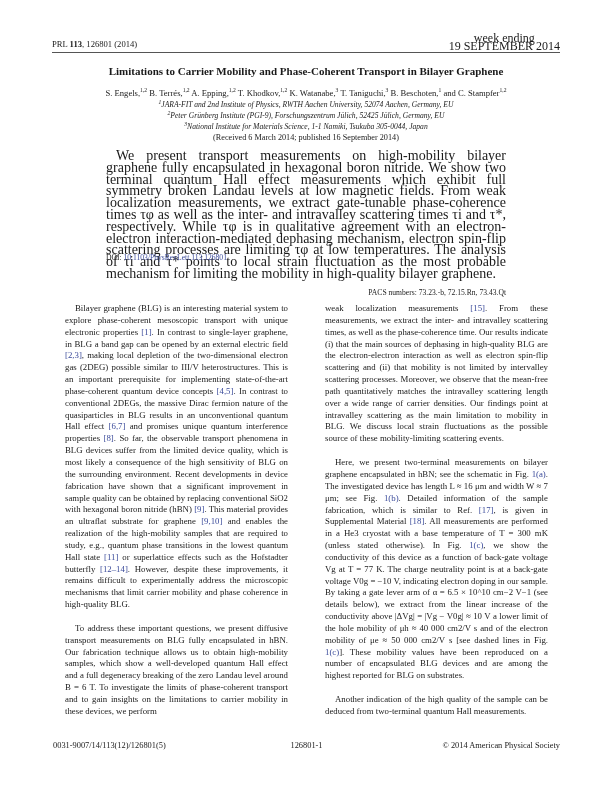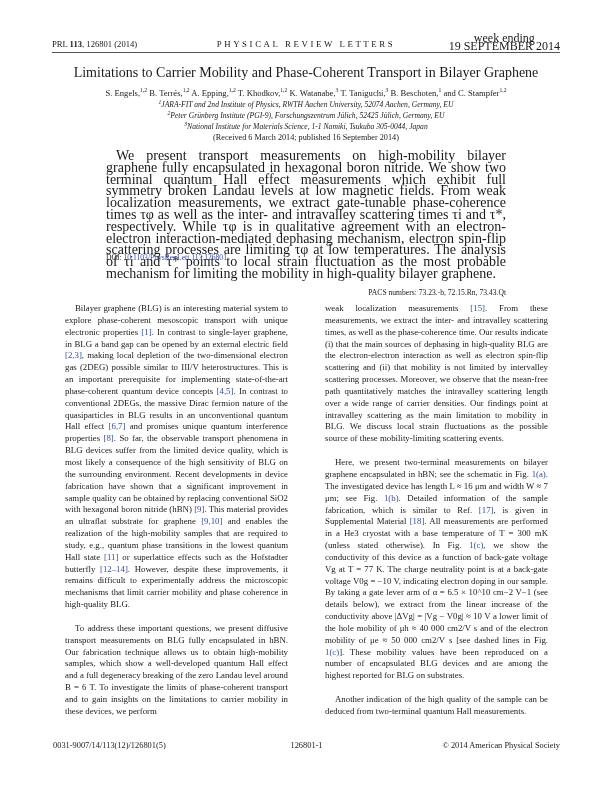--- a/index.html
+++ b/index.html
@@ -13,21 +13,21 @@
     position: absolute; left: 52px; top: 28px; width: 508px; height: 24px;
     border-bottom: 1.4px solid #555;
     text-decoration: underline;
   }
   #hdr-left { position: absolute; left: 0; bottom: 3px; font-size: 8.6px; }
   #hdr-left b { font-weight: bold; }
   #hdr-center { position: absolute; left: 0; right: 0; bottom: 3px; text-align: center; font-size: 8.8px; letter-spacing: 2.6px; }
   #hdr-right { position: absolute; right: 0; bottom: 2px; text-align: center; font-size: 12px; line-height: 8px; }
   #title {
     position: absolute; left: 0; right: 0; top: 65px; text-align: center;
-    font-weight: normal; font-size: 14px;
+    font-weight: bold; font-size: 11px;
   }
   #authors { position: absolute; left: 0; right: 0; top: 88px; text-align: center; font-size: 8.6px; }
   sup { font-size: 5.6px; vertical-align: top; position: relative; top: -1px; }
   .aff { position: absolute; left: 0; right: 0; text-align: center; font-size: 7.6px; font-style: italic; }
   #aff1 { top: 100px; } #aff2 { top: 111px; } #aff3 { top: 122px; }
   #received { position: absolute; left: 0; right: 0; top: 133px; text-align: center; font-size: 8.2px; }
   #abstract {
     position: absolute; left: 106px; width: 400px; top: 150px;
     font-size: 14px; line-height: 11.8px; text-align: justify;
     text-indent: 10px; hyphens: manual;
@@ -46,21 +46,20 @@
   #footer { position: absolute; left: 53px; width: 507px; top: 741px; font-size: 8.4px; }
   #ftr-left { position: absolute; left: 0; }
   #ftr-center { position: absolute; left: 0; right: 0; text-align: center; }
   #ftr-right { position: absolute; right: 0; }
 </style>
 </head>
 <body>
 
 <div id="header">
   <span id="hdr-left"><span>PRL</span> <b>113</b><span>, 126801 (2014)</span></span>
-  <span id="hdr-center">PHYSICAL REVIEW LETTERS</span>
   <span id="hdr-right">
     <span>week ending</span><br>
     <span>19 SEPTEMBER 2014</span>
   </span>
 </div>
 
 <div id="title">Limitations to Carrier Mobility and Phase-Coherent Transport in Bilayer Graphene</div>
 
 <div id="authors"><span>S. Engels,</span><sup>1,2</sup><span> B. Terrés,</span><sup>1,2</sup><span> A. Epping,</span><sup>1,2</sup><span> T. Khodkov,</span><sup>1,2</sup><span> K. Watanabe,</span><sup>3</sup><span> T. Taniguchi,</span><sup>3</sup><span> B. Beschoten,</span><sup>1</sup><span> and C. Stampfer</span><sup>1,2</sup></div>
 

